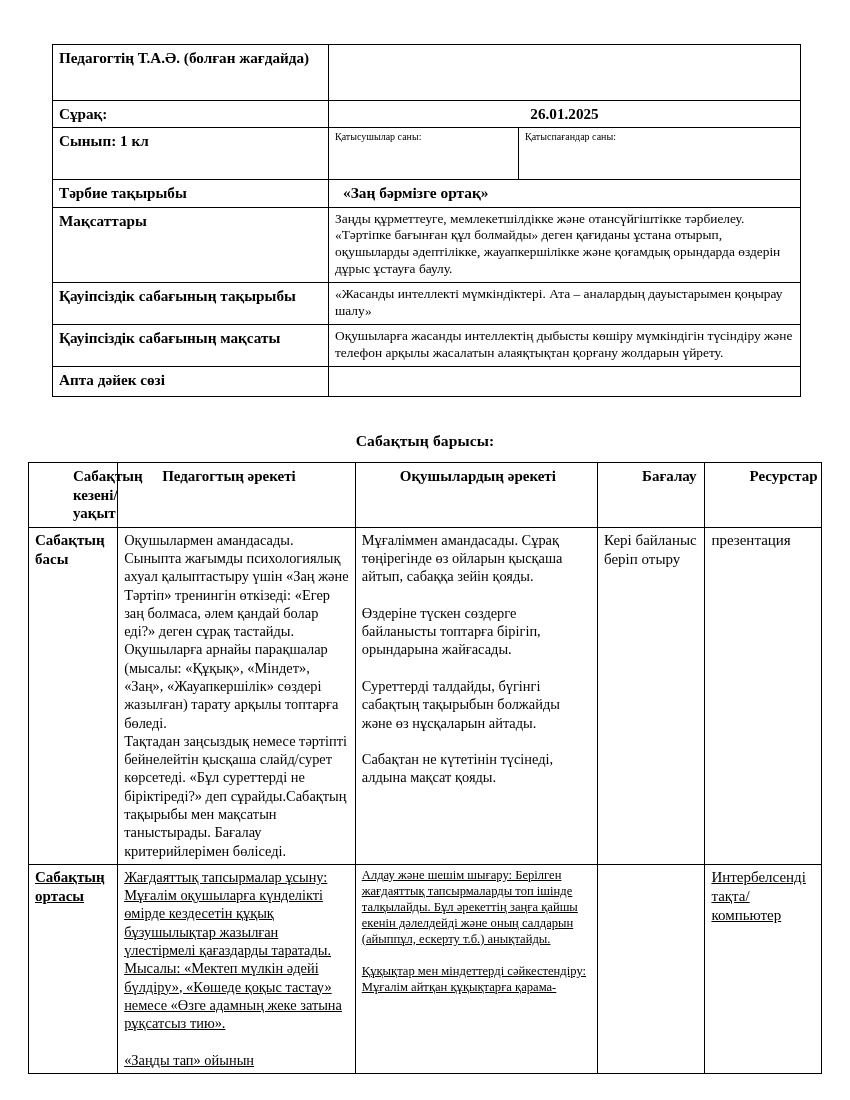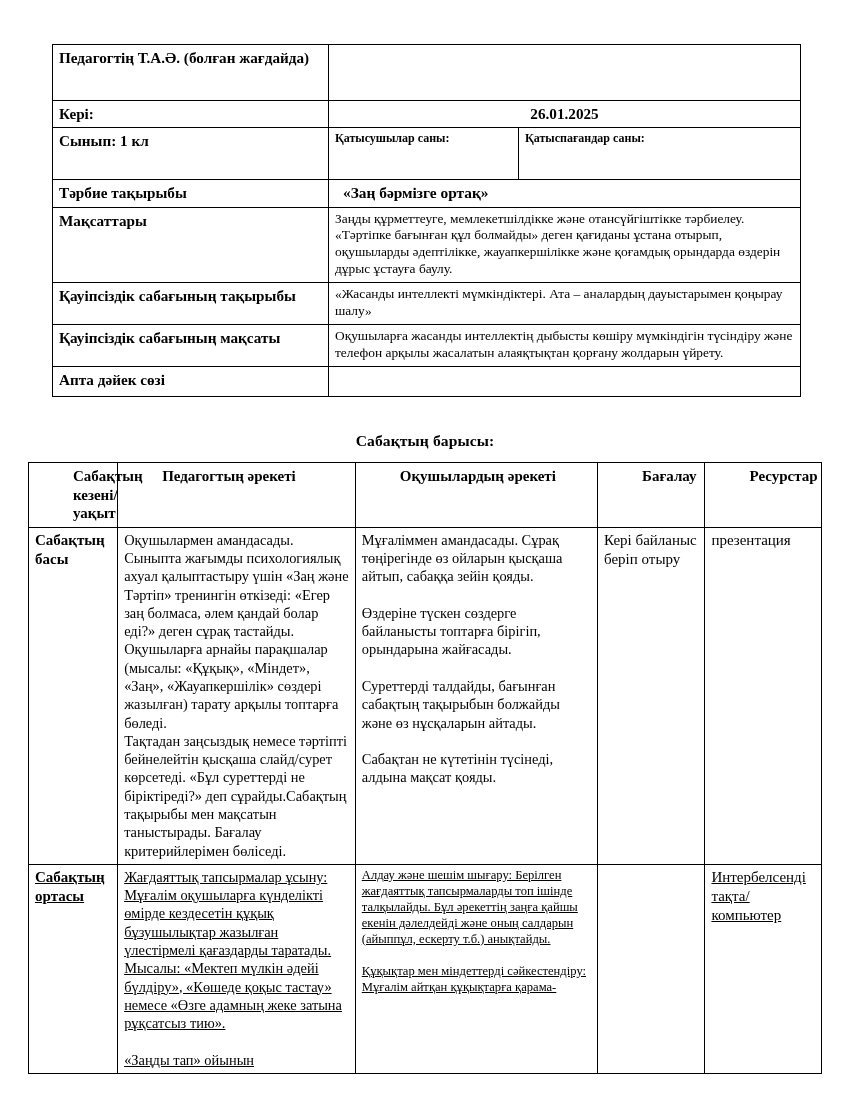--- a/index.html
+++ b/index.html
@@ -48,22 +48,22 @@
   }
   .val {
     font-size: 13.4px;
   }
   .val-strong {
     font-weight: bold;
     font-size: 15.2px;
     text-align: center;
   }
   .val-mid {
-    font-weight: bold;
-    font-size: 12px;
+    font-weight: normal;
+    font-size: 10px;
   }
   .c-lbl { width: 276px; }
   .c-a   { width: 190px; }
   .c-b   { width: 282px; }
 
   .theme-val {
     font-weight: bold;
     font-size: 15.4px;
     padding-left: 14px !important;
   }
@@ -143,21 +143,21 @@
       <col class="c-lbl">
         <col class="c-a">
         <col class="c-b">
     </colgroup>
     <tbody>
       <tr>
         <td class="lbl">Педагогтің Т.А.Ә. (болған жағдайда)</td>
         <td class="val" colspan="2" style="height:48px"></td>
       </tr>
       <tr>
-        <td class="lbl">Кері:</td>
+        <td class="lbl">Сұрақ:</td>
         <td class="val-strong" colspan="2">26.01.2025</td>
       </tr>
       <tr>
         <td class="lbl">Сынып:   1 кл</td>
         <td class="val-mid" style="height:44px">Қатысушылар саны:</td>
         <td class="val-mid">Қатыспағандар саны:</td>
       </tr>
       <tr>
         <td class="lbl">Тәрбие тақырыбы</td>
         <td class="theme-val" colspan="2">«Заң бәрмізге ортақ»</td>
@@ -204,21 +204,21 @@
       <tr>
         <td class="stage-name">Сабақтың басы</td>
         <td class="cell-text">Оқушылармен амандасады.
 Сыныпта жағымды психологиялық ахуал қалыптастыру үшін «Заң және Тәртіп» тренингін өткізеді: «Егер заң болмаса, әлем қандай болар еді?» деген сұрақ тастайды.
 Оқушыларға арнайы парақшалар (мысалы: «Құқық», «Міндет», «Заң», «Жауапкершілік» сөздері жазылған) тарату арқылы топтарға бөледі.
 Тақтадан заңсыздық немесе тәртіпті бейнелейтін қысқаша слайд/сурет көрсетеді. «Бұл суреттерді не біріктіреді?» деп сұрайды.Сабақтың тақырыбы мен мақсатын таныстырады. Бағалау критерийлерімен бөліседі.</td>
         <td class="cell-text">Мұғаліммен амандасады. Сұрақ төңірегінде өз ойларын қысқаша айтып, сабаққа зейін қояды.
 
 Өздеріне түскен сөздерге байланысты топтарға бірігіп, орындарына жайғасады.
 
-Суреттерді талдайды, бағынған сабақтың тақырыбын болжайды және өз нұсқаларын айтады.
+Суреттерді талдайды, бүгінгі сабақтың тақырыбын болжайды және өз нұсқаларын айтады.
 
 Сабақтан не күтетінін түсінеді, алдына мақсат қояды.</td>
         <td class="cell-text-lg">Кері байланыс беріп отыру</td>
         <td class="cell-text-lg">презентация</td>
       </tr>
       <tr class="row-open">
         <td class="stage-name">Сабақтың ортасы</td>
         <td class="cell-text"> Жағдаяттық тапсырмалар ұсыну: Мұғалім оқушыларға күнделікті өмірде кездесетін құқық бұзушылықтар жазылған үлестірмелі қағаздарды таратады. Мысалы: «Мектеп мүлкін әдейі бүлдіру», «Көшеде қоқыс тастау» немесе «Өзге адамның жеке затына рұқсатсыз тию».
 
  «Заңды тап» ойынын</td>

